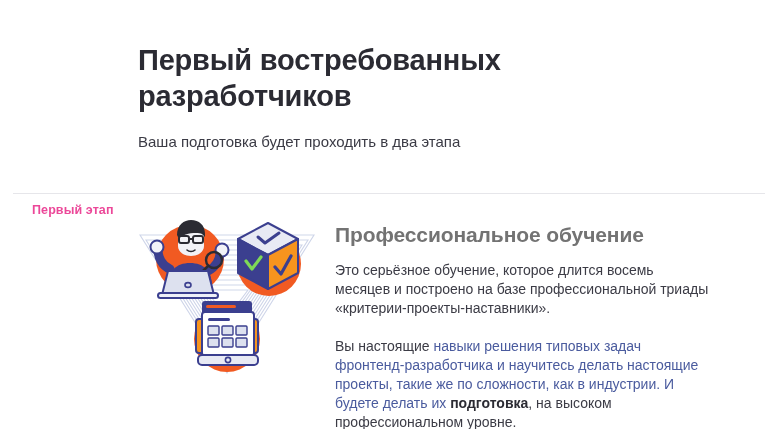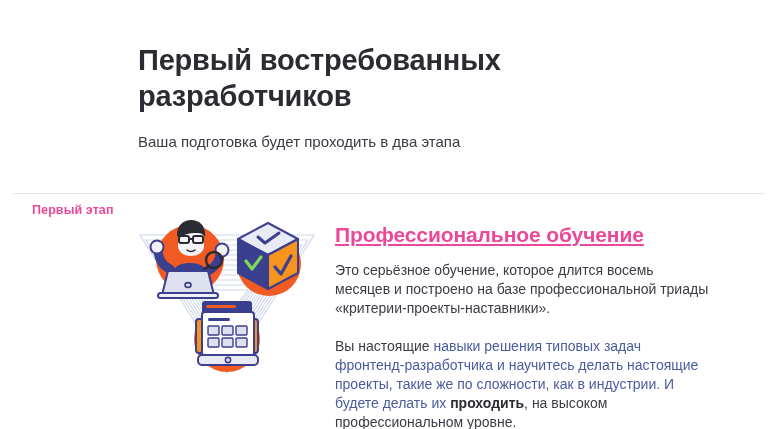--- a/index.html
+++ b/index.html
@@ -80,22 +80,21 @@
     left: 335px;
     top: 222px;
     width: 375px;
   }
   .content h2 {
     margin: 0;
     font-size: 21px;
     line-height: 26px;
     font-weight: bold;
     letter-spacing: -0.1px;
-    color: #ec4899;
-    text-decoration: underline;
+    color: #737373;
   }
   .content p {
     margin: 13px 0 0 0;
     font-size: 14px;
     line-height: 19px;
     color: #3b3b45;
   }
   .content p.p2 { margin-top: 19px; }
   .accent { color: #4a5b9e; }
   .bold { font-weight: bold; color: #2b2b33; }
@@ -207,15 +206,15 @@
 </div>
 
 <div class="content">
   <h2>Профессиональное обучение</h2>
 
   <p class="p1">
     <span>Это серьёзное обучение, которое длится восемь месяцев и построено на базе профессиональной триады «критерии-проекты-наставники».</span>
   </p>
 
   <p class="p2">
-    <span>Вы настоящие </span><span class="accent">навыки решения типовых задач фронтенд-разработчика и научитесь делать настоящие проекты, такие же по сложности, как в индустрии. И будете делать их </span><span class="bold">проходить</span><span>, на высоком профессиональном уровне.</span>
+    <span>Вы настоящие </span><span class="accent">навыки решения типовых задач фронтенд-разработчика и научитесь делать настоящие проекты, такие же по сложности, как в индустрии. И будете делать их </span><span class="bold">подготовка</span><span>, на высоком профессиональном уровне.</span>
   </p>
 </div>
 
 </body></html>

